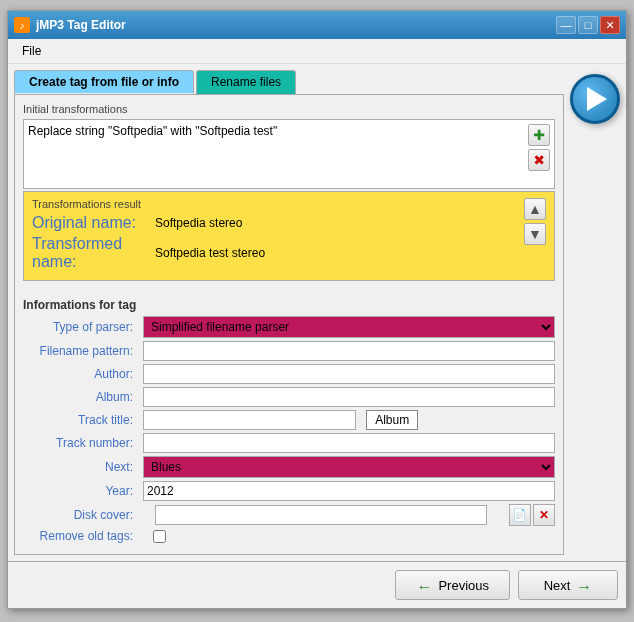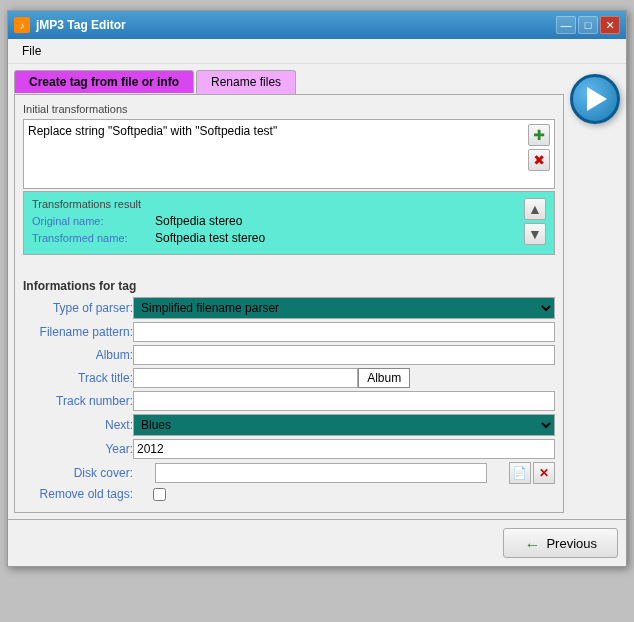--- a/index.html
+++ b/index.html
@@ -103,29 +103,29 @@
     .tab-bar {
       display: flex;
       border-bottom: 1px solid #aaa;
       margin-bottom: 0;
     }
 
     .tab {
       padding: 4px 14px;
       border: 1px solid #aaa;
       border-bottom: none;
-      background: #f0abfc;
+      background: #14b8a6;
       cursor: pointer;
       font-size: 12px;
       margin-right: 2px;
       border-radius: 3px 3px 0 0;
     }
 
     .tab.active {
-      background: #d946ef;
+      background: #7dd3fc;
       border-bottom: 1px solid #f0f0f0;
       font-weight: bold;
     }
 
     .panel-body {
       border: 1px solid #aaa;
       border-top: none;
       background: #f0f0f0;
       padding: 8px;
     }
@@ -174,42 +174,42 @@
       border-radius: 2px;
     }
 
     .icon-btn.green { color: #2a8a2a; }
     .icon-btn.red { color: #cc0000; }
     .icon-btn.up { color: #555; }
     .icon-btn.down { color: #555; }
 
     .result-section {
       border: 1px solid #aaa;
-      background: #5eead4;
+      background: #fde047;
       padding: 6px 8px;
-      margin-bottom: 24px;
+      margin-bottom: 17px;
       display: flex;
       align-items: flex-start;
       gap: 6px;
     }
 
     .result-fields {
       flex: 1;
     }
 
     .result-row {
       display: flex;
       gap: 8px;
       margin-bottom: 3px;
       align-items: center;
     }
 
     .result-label {
       color: #4472c4;
-      font-size: 11px;
+      font-size: 16px;
       width: 115px;
       flex-shrink: 0;
     }
 
     .result-value {
       font-size: 12px;
       color: #000;
     }
 
     .result-nav {
@@ -226,21 +226,21 @@
       font-size: 12px;
       font-weight: bold;
       color: #333;
       margin-bottom: 4px;
     }
 
     .field-row {
       display: flex;
       align-items: center;
       margin-bottom: 3px;
-      gap: 0;
+      gap: 10px;
     }
 
     .field-label {
       width: 110px;
       font-size: 12px;
       color: #4472c4;
       flex-shrink: 0;
       text-align: right;
     }
 
@@ -250,21 +250,21 @@
       border: 1px solid #aaa;
       background: white;
       font-size: 12px;
       padding: 1px 3px;
     }
 
     .field-select {
       flex: 1;
       height: 22px;
       border: 1px solid #aaa;
-      background: #0f766e;
+      background: #be185d;
       font-size: 12px;
       padding: 2px 3px;
     }
 
     .album-btn {
       background: white;
       border: 1px solid #888;
       padding: 1px 8px;
       font-size: 12px;
       cursor: pointer;
@@ -460,20 +460,24 @@
           <div class="field-row">
             <span class="field-label">Type of parser:</span>
             <select class="field-select"><option>Simplified filename parser</option><option>Advanced filename parser</option></select>
           </div>
 
           <div class="field-row">
             <span class="field-label">Filename pattern:</span>
             <input class="field-input" type="text" style="">
           </div>
 
+          <div class="field-row">
+            <span class="field-label">Author:</span>
+            <input class="field-input" type="text" style="">
+          </div>
 
           <div class="field-row">
             <span class="field-label">Album:</span>
             <input class="field-input" type="text" style="">
           </div>
 
           <div class="field-row">
             <span class="field-label">Track title:</span>
             <input class="field-input" type="text" style="flex: 0.6 1 0%;">
             <button class="album-btn">Album</button>
@@ -527,14 +531,18 @@
         <div class="play-triangle"></div>
       </button>
     </div>
   </div>
 
   <div class="bottom-bar">
     <button class="nav-btn">
       <span class="arrow-left">←</span>
       <span>Previous</span>
     </button>
+    <button class="nav-btn">
+      <span>Next</span>
+      <span class="arrow-right">→</span>
+    </button>
   </div>
 </div>
 
 </body></html>

